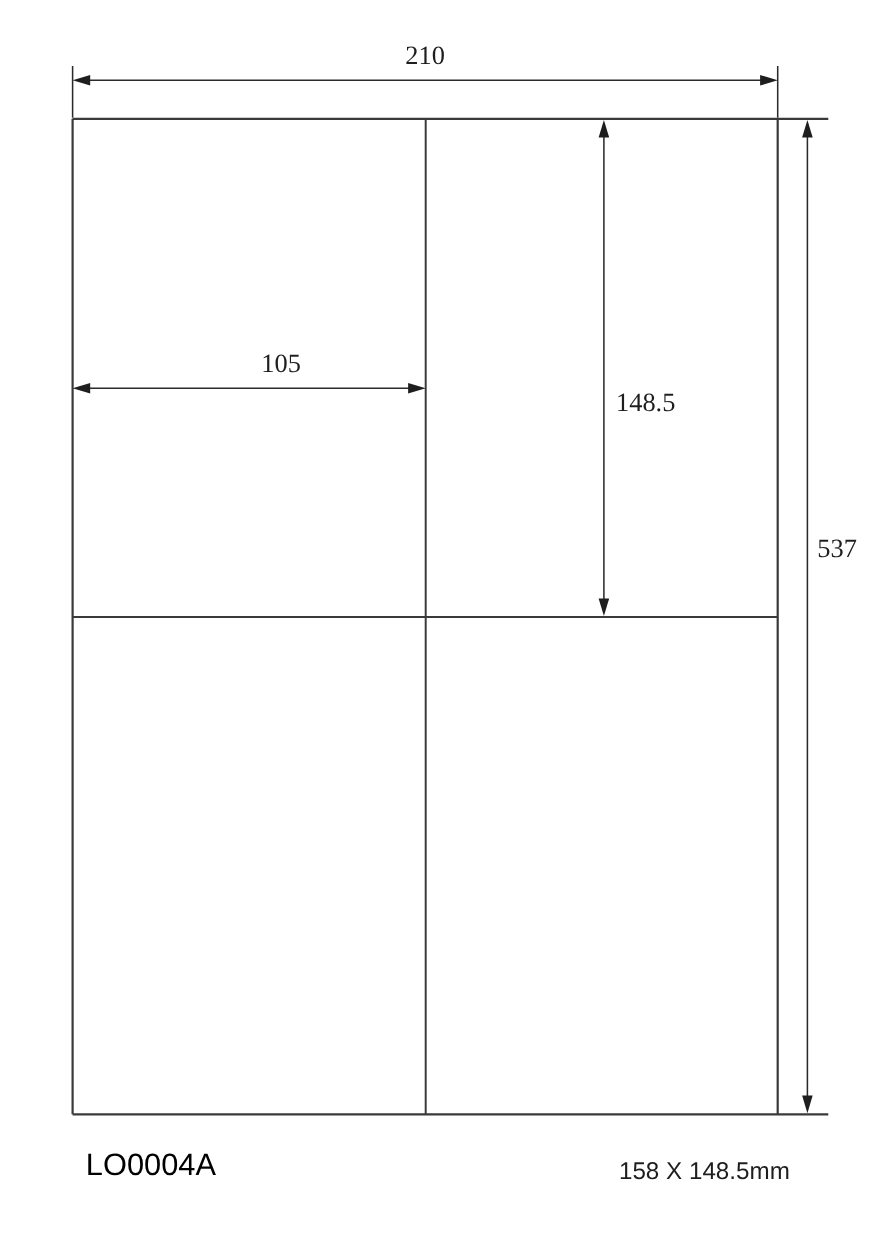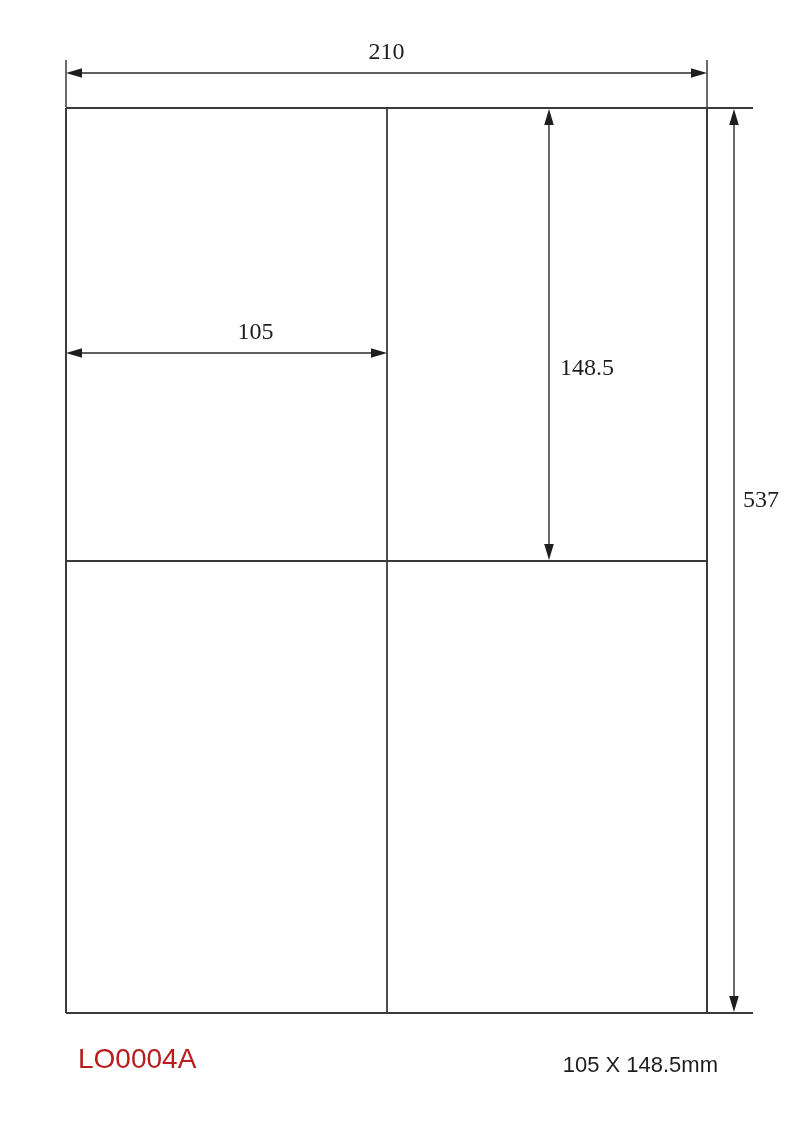--- a/index.html
+++ b/index.html
@@ -54,21 +54,21 @@
     white-space: nowrap;
     font-family: Liberation Serif, serif;
   }
   .dim-label.centered {
     text-align: center;
   }
   .footer-code {
     position: absolute;
     left: 78px;
     top: 1043px;
-    color: #b91c1c;
+    color: #000000;
     font-size: 28px;
     white-space: nowrap;
   }
   .footer-size {
     position: absolute;
     left: 66px;
     top: 1052px;
     width: 652px;
     text-align: right;
     color: #1e1e1e;
@@ -114,15 +114,15 @@
   <div class="dim-label centered" style="left:66px; top:38px; width:641px;">210</div>
 
   <div class="dim-label centered" style="left:66px; top:318px; width:379px;">105</div>
 
   <div class="dim-label" style="left:560px; top:326px;margin-top:28px;">148.5</div>
 
   <div class="dim-label" style="left:743px; top:486px;">537</div>
 
   <div class="footer-code">LO0004A</div>
 
-  <div class="footer-size">105 X 148.5mm</div>
+  <div class="footer-size">158 X 148.5mm</div>
 
 </div>
 
 </body></html>

